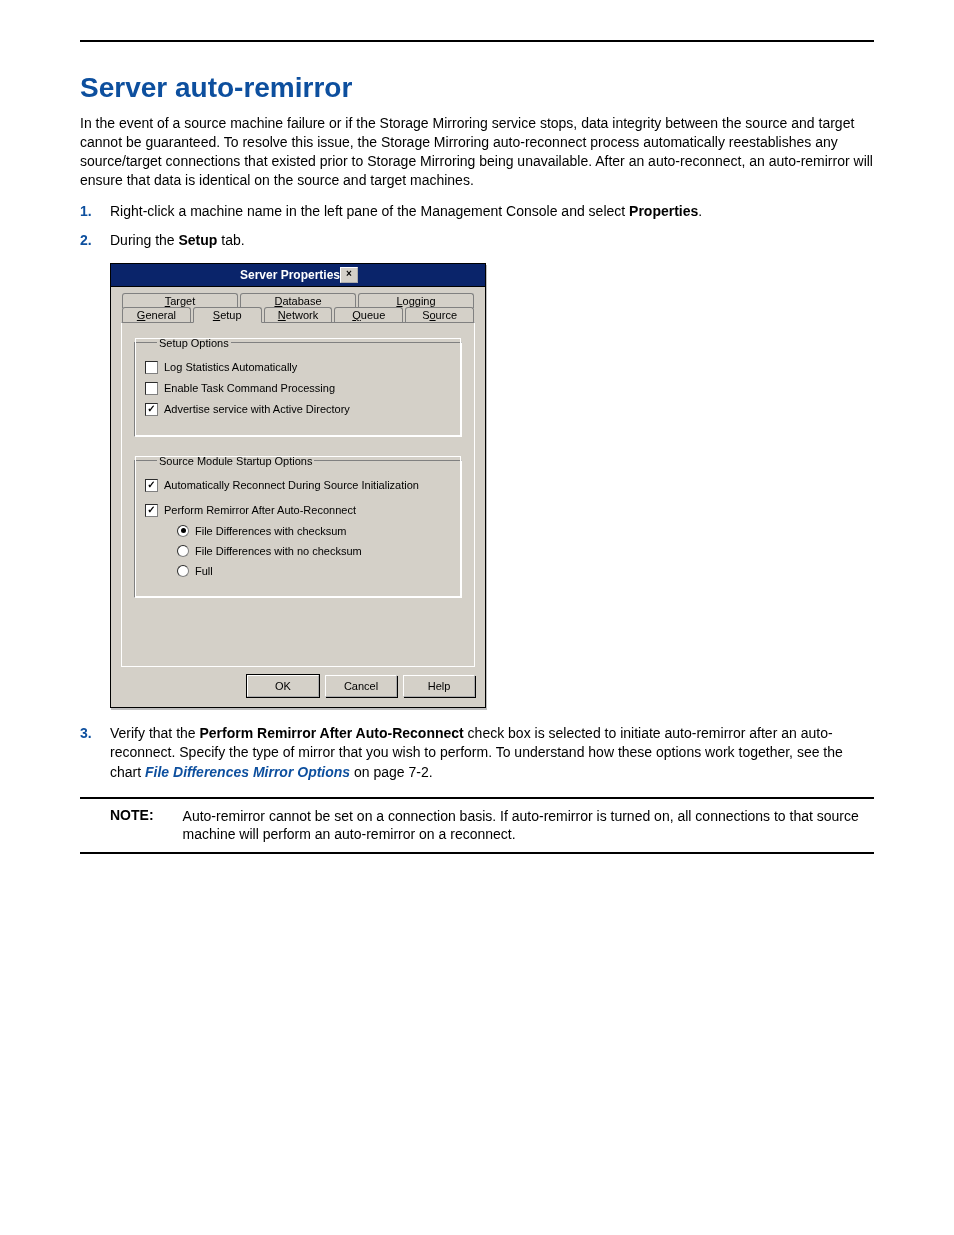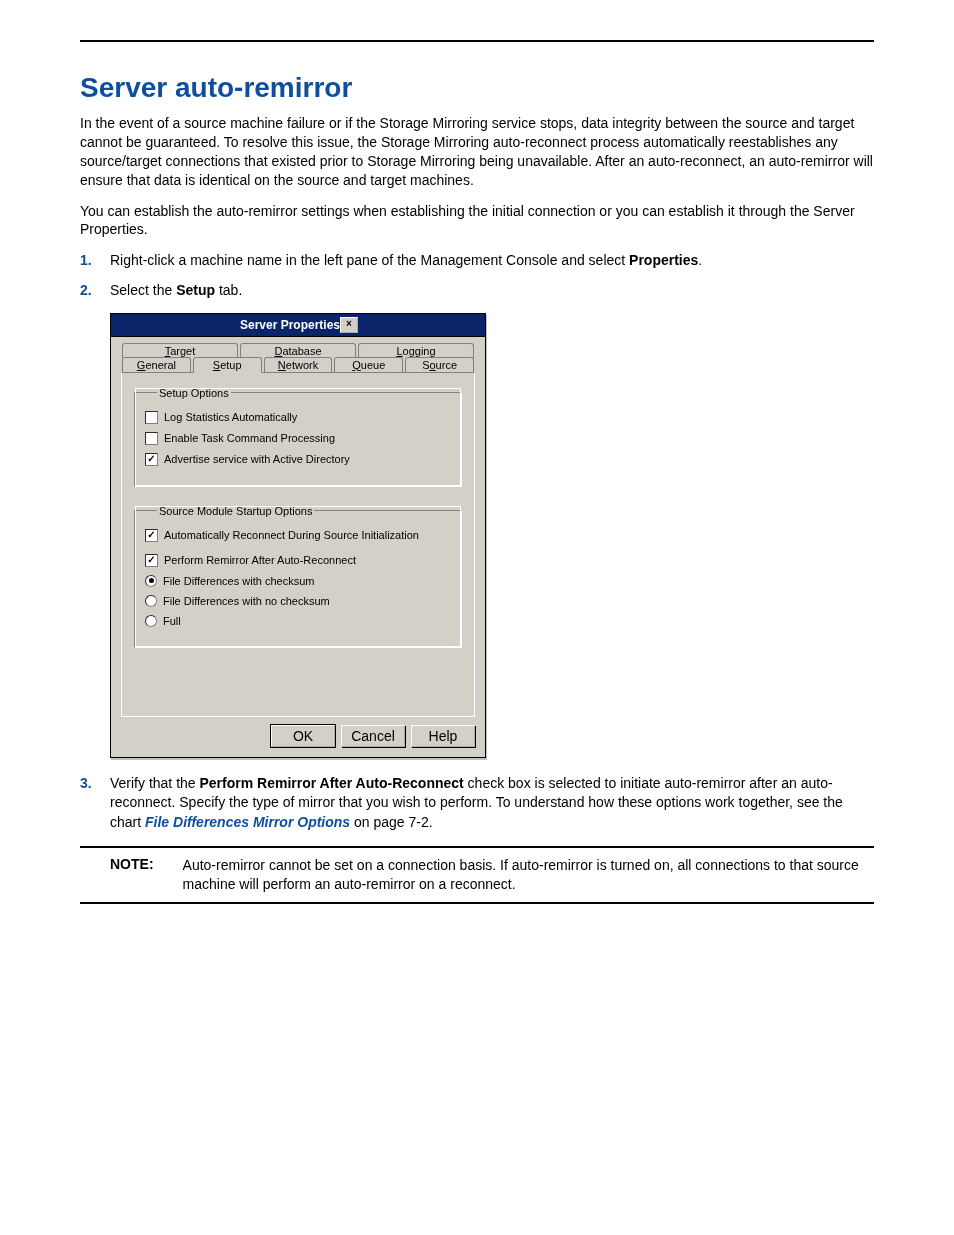--- a/index.html
+++ b/index.html
@@ -145,21 +145,21 @@
     padding: 0 2px;
     margin-left: 12px;
   }
   .chkrow, .radiorow {
     font-size: 11px;
     display: flex;
     align-items: center;
     gap: 6px;
     margin: 4px 0 8px 0;
   }
-  .radiorow { margin-left: 0; }
+  .radiorow { margin-left: 32px; }
   .chkbox {
     width: 13px;
     height: 13px;
     background: #fff;
     border: 1px inset #808080;
     box-sizing: border-box;
     display: inline-flex;
     align-items: center;
     justify-content: center;
     font-size: 10px;
@@ -190,23 +190,23 @@
   }
   .chkbox.sel .chk-mark { display: block; }
 
   .btnrow {
     display: flex;
     justify-content: flex-end;
     gap: 6px;
     padding-top: 8px;
   }
   .winbtn {
-    width: 64px;
+    width: 72px;
     height: 22px;
-    font-size: 14px;
+    font-size: 11px;
     background: #d4d0c8;
     border: 1px outset #fff;
     box-shadow: 1px 1px 0 #000;
   }
   .winbtn.default {
     outline: 1px solid #000;
   }
 
   .note-block {
     border-top: 2px solid #000;
@@ -226,30 +226,29 @@
   .note-block .note-text { line-height: 1.35; }
 </style>
 </head>
 <body>
 
 <div class="page">
   <div class="top-rule"></div>
 
   <div class="h1">Server auto-remirror</div>
   <p class="para">In the event of a source machine failure or if the Storage Mirroring service stops, data integrity between the source and target cannot be guaranteed. To resolve this issue, the Storage Mirroring auto-reconnect process automatically reestablishes any source/target connections that existed prior to Storage Mirroring being unavailable. After an auto-reconnect, an auto-remirror will ensure that data is identical on the source and target machines.</p>
-  <p class="para">You can establish the auto-remirror settings when establishing the initial connection or you can establish it through the Server Properties.</p>
 
   <ol class="steps">
     <li>
       <span class="num">1.</span>
       <span>Right-click a machine name in the left pane of the Management Console and select </span><span class="bold">Properties</span><span>.</span>
     </li>
     <li>
       <span class="num">2.</span>
-      <span>Select the </span><span class="bold">Setup</span><span> tab.</span>
+      <span>During the </span><span class="bold">Setup</span><span> tab.</span>
     </li>
   </ol>
 
   <div class="dialog-wrap">
     <div class="dialog">
       <div class="titlebar">
         <span>Server Properties</span>
         <span class="closebtn">×</span>
       </div>
       <div class="dialog-body">

